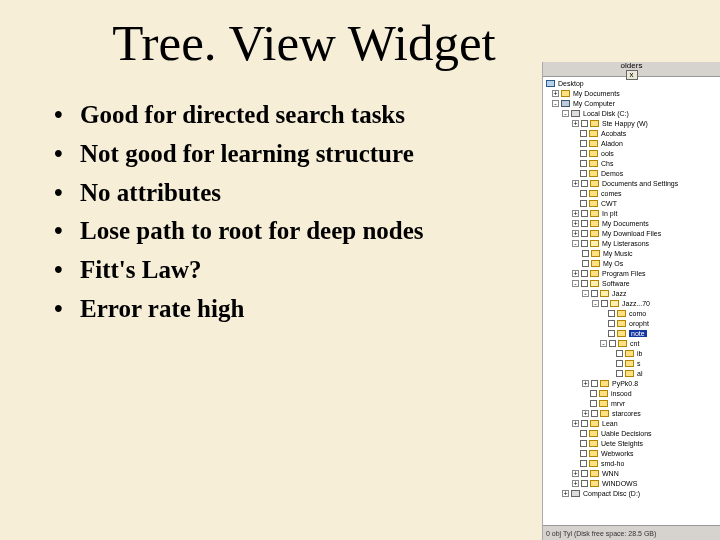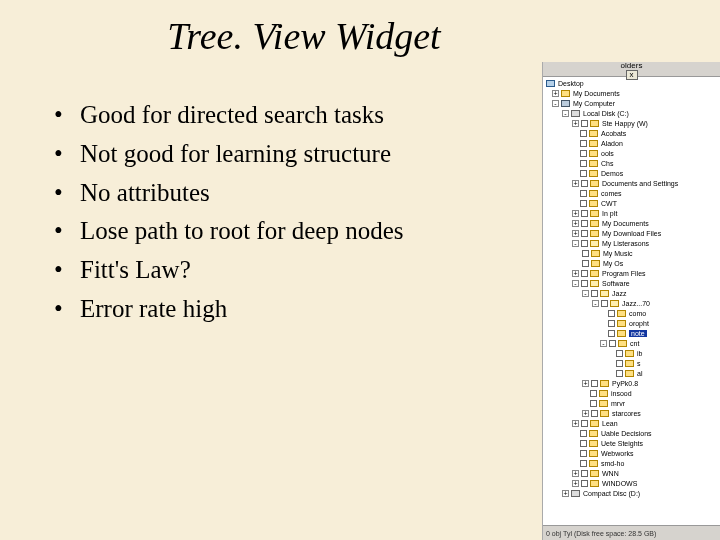--- a/index.html
+++ b/index.html
@@ -16,41 +16,41 @@
     background: #f7eed8;
     position: relative;
     box-sizing: border-box;
   }
   .title {
     position: absolute;
     top: 14px;
     left: 0;
     width: 608px;
     text-align: center;
-    font-size: 38px;
+    font-size: 51px;
     color: #000;
-    font-style: italic;
   }
   .body {
     position: absolute;
     top: 96px;
     left: 48px;
     width: 430px;
   }
   .body ul {
     list-style: none;
     margin: 0;
     padding: 0;
   }
   .body li.b1 {
     position: relative;
     padding-left: 32px;
     font-size: 25px;
     line-height: 1.55;
     color: #000;
+    font-weight: bold;
   }
   .body li.b1::before {
     content: "•";
     position: absolute;
     left: 6px;
     top: 0;
     font-size: 25px;
   }
   .body li.b2 {
     position: relative;

